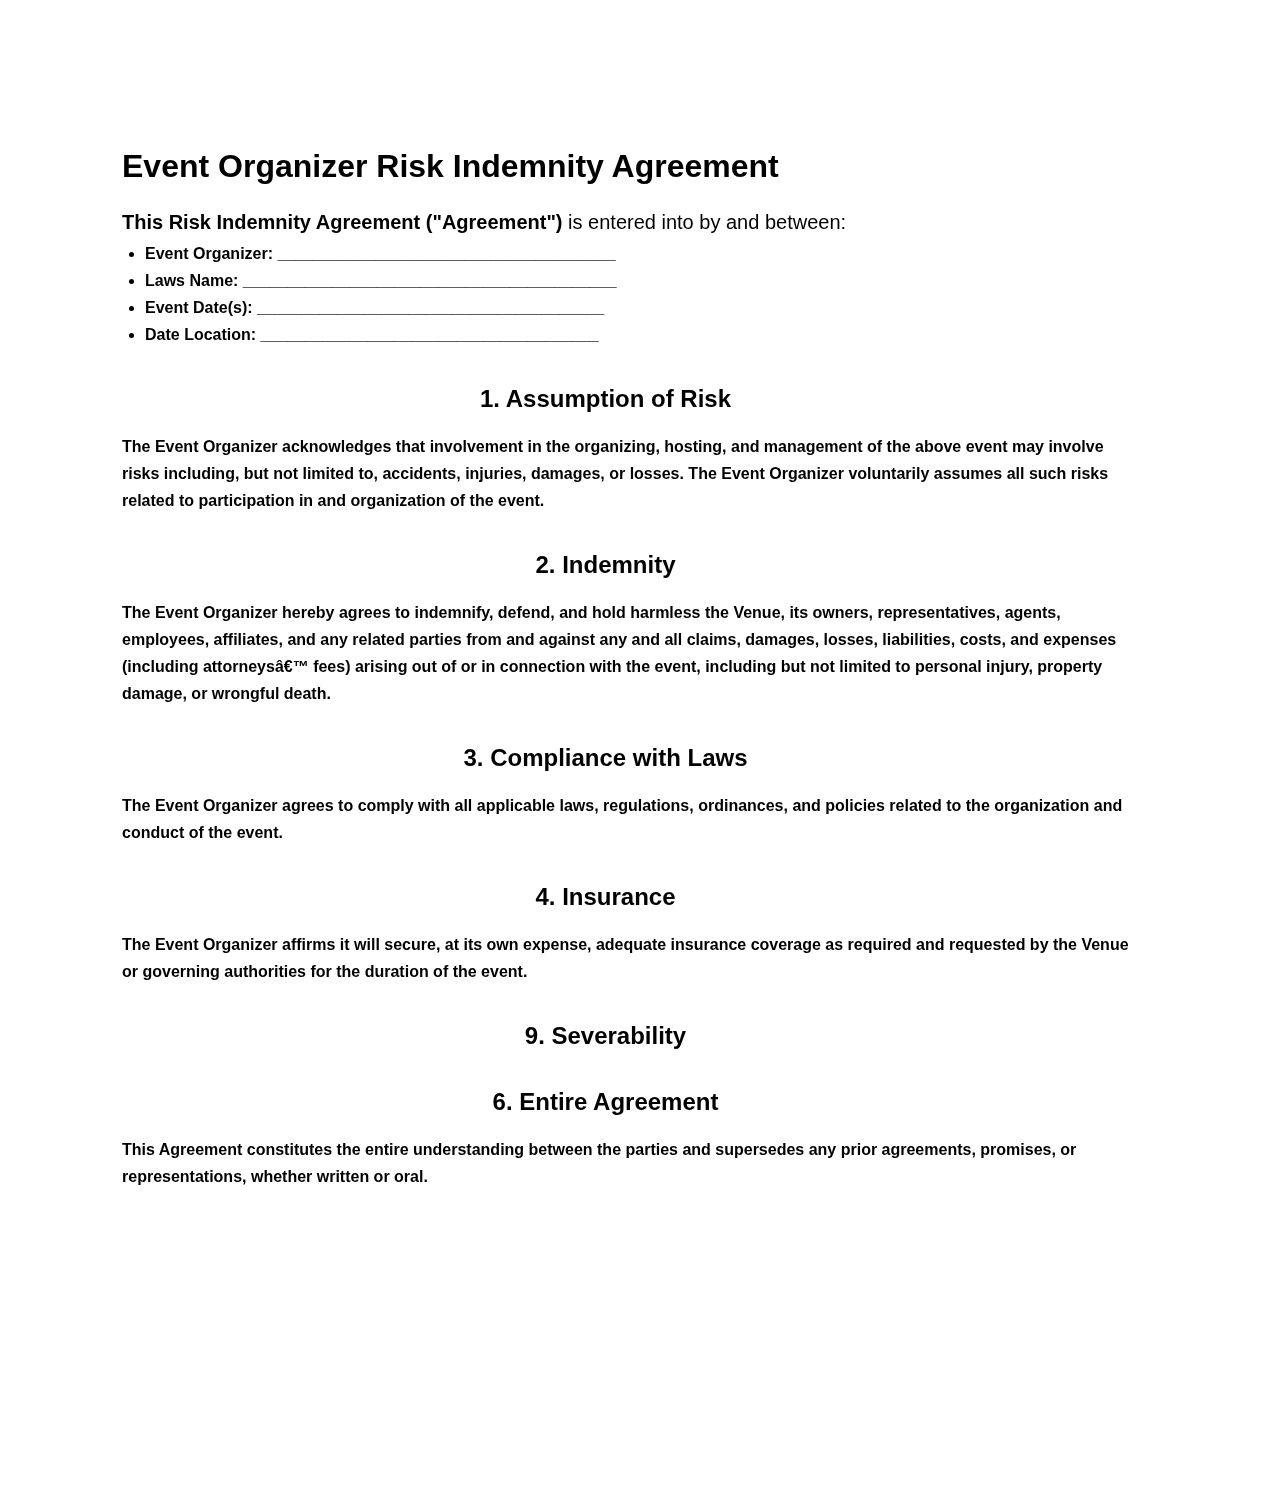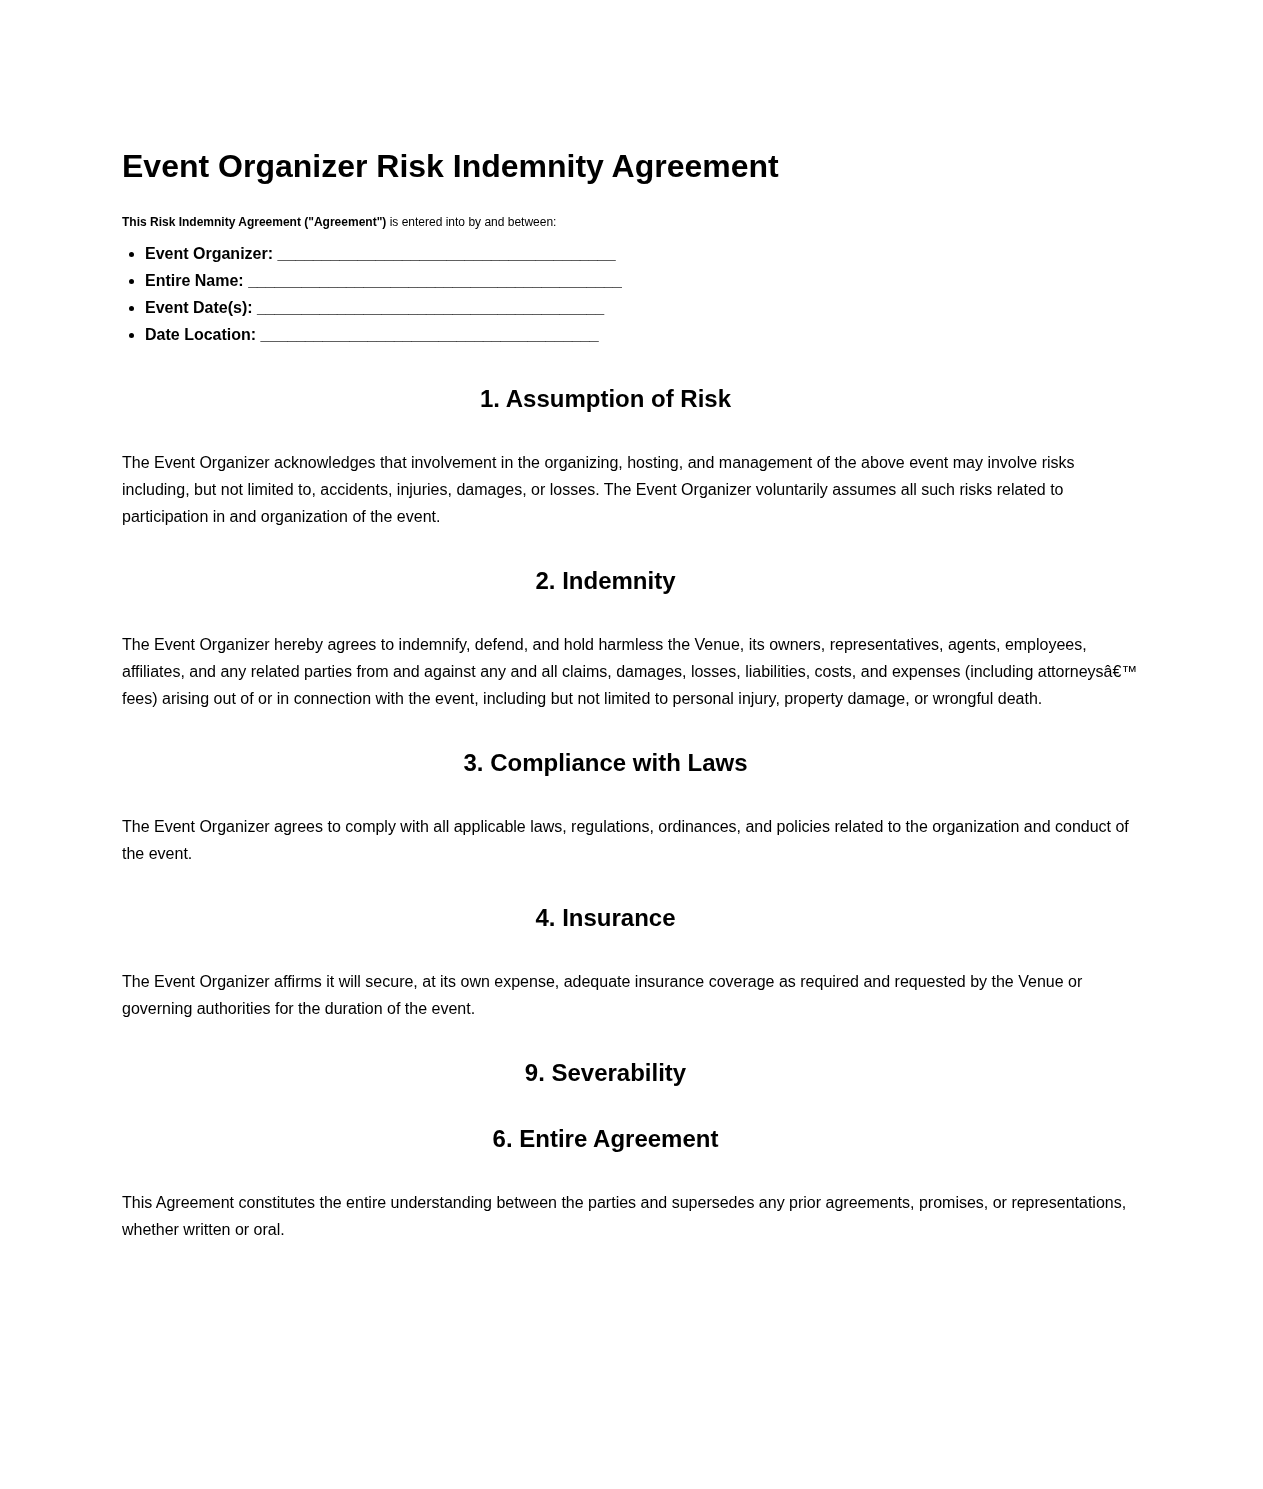--- a/index.html
+++ b/index.html
@@ -18,21 +18,21 @@
       box-sizing: border-box;
       width: 1211px;
     }
     h1 {
       font-size: 32px;
       font-weight: bold;
       margin: 26px 0 0 0;
       line-height: 40px;
     }
     .intro {
-      font-size: 12px;
+      font-size: 20px;
       line-height: 27px;
       margin: 23px 0 0 0;
     }
     .intro b { font-weight: bold; }
     ul.parties {
       margin: 4px 0 0 0;
       padding-left: 23px;
       font-size: 16px;
       line-height: 27px;
     }
@@ -43,35 +43,36 @@
     h2 {
       font-size: 24px;
       font-weight: bold;
       margin: 36px 0 0 0;
       line-height: 30px;
       text-align: center;
     }
     p.body {
       font-size: 16px;
       line-height: 27px;
-      margin: 35px 0 0 0;
+      margin: 19px 0 0 0;
       width: 1020px;
+      font-weight: bold;
     }
   </style>
 </head>
 <body>
 
 <div class="page">
   <h1>Event Organizer Risk Indemnity Agreement</h1>
 
   <p class="intro"><b>This Risk Indemnity Agreement ("Agreement")</b><span> is entered into by and between:</span></p>
 
   <ul class="parties">
     <li><span>Event Organizer:</span> <span>______________________________________</span></li>
-    <li><span>Entire Name:</span> <span>__________________________________________</span></li>
+    <li><span>Laws Name:</span> <span>__________________________________________</span></li>
     <li><span>Event Date(s):</span> <span>_______________________________________</span></li>
     <li><span>Date Location:</span> <span>______________________________________</span></li>
   </ul>
 
   <section>
     <h2>1. Assumption of Risk</h2>
     <p class="body">The Event Organizer acknowledges that involvement in the organizing, hosting, and management of the above event may involve risks including, but not limited to, accidents, injuries, damages, or losses. The Event Organizer voluntarily assumes all such risks related to participation in and organization of the event.</p>
   </section>
 
   <section>

